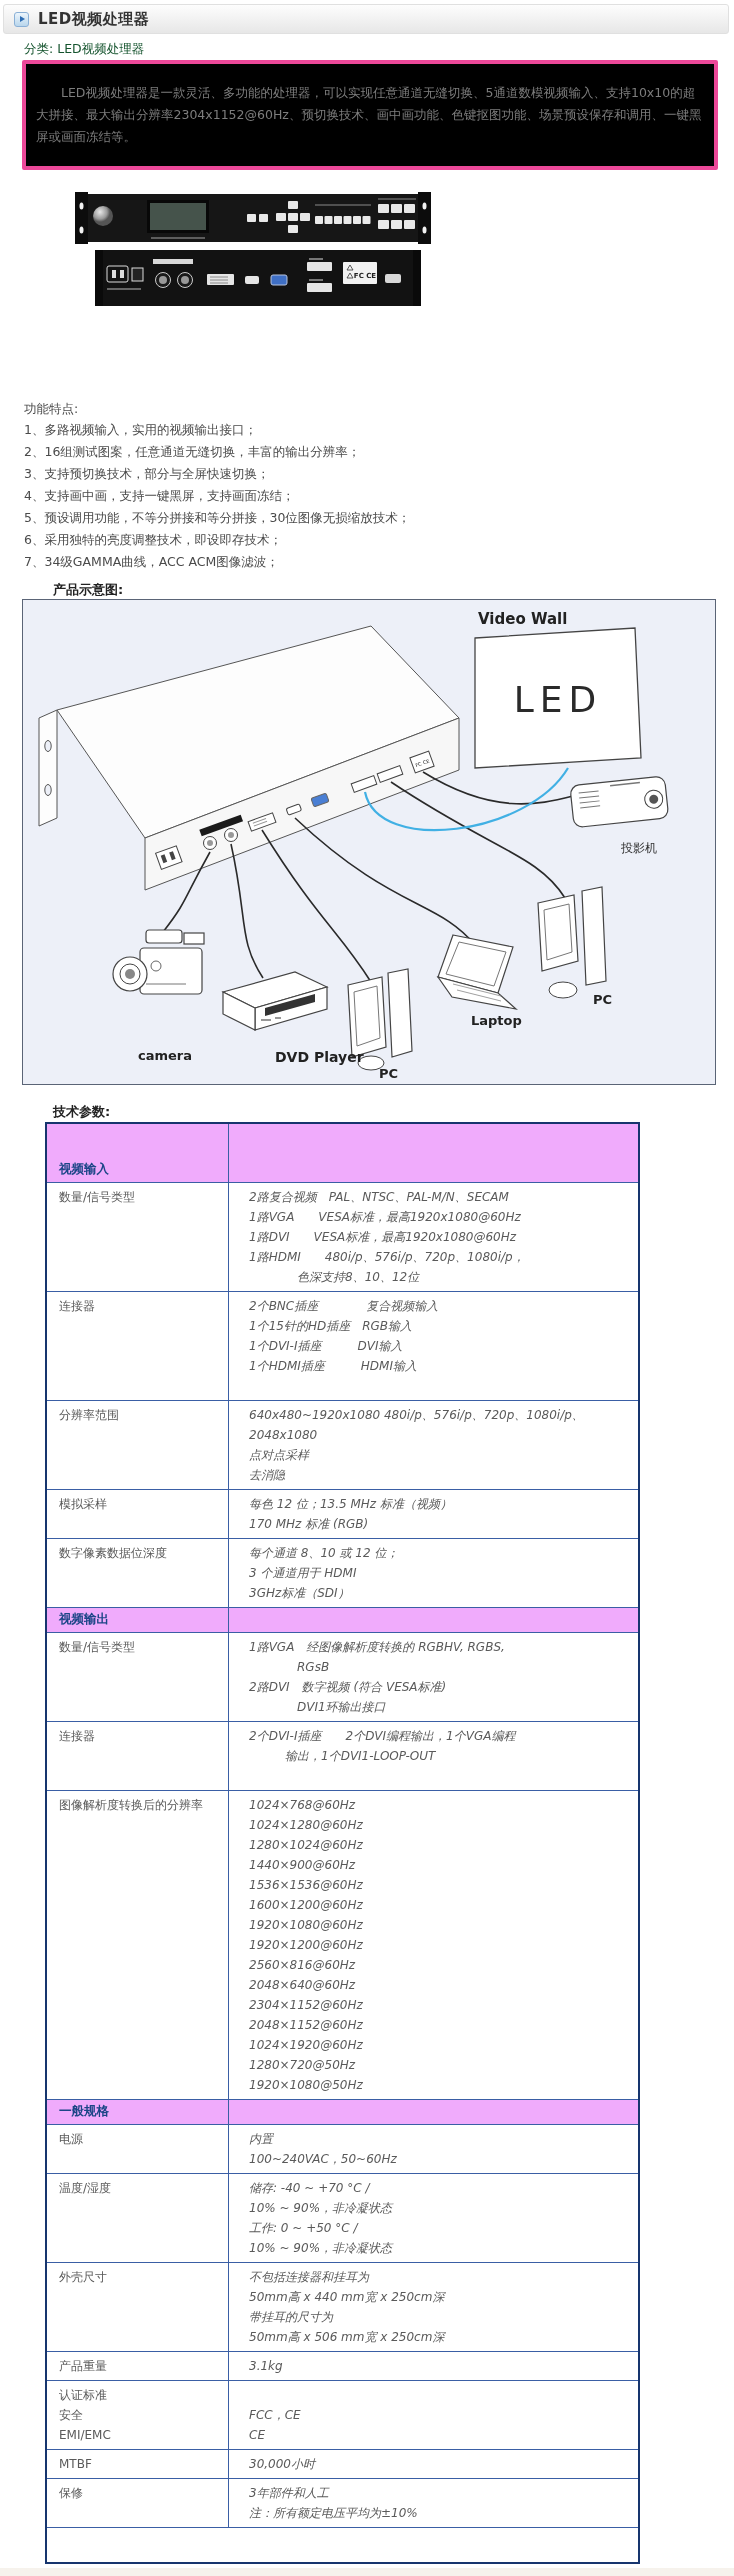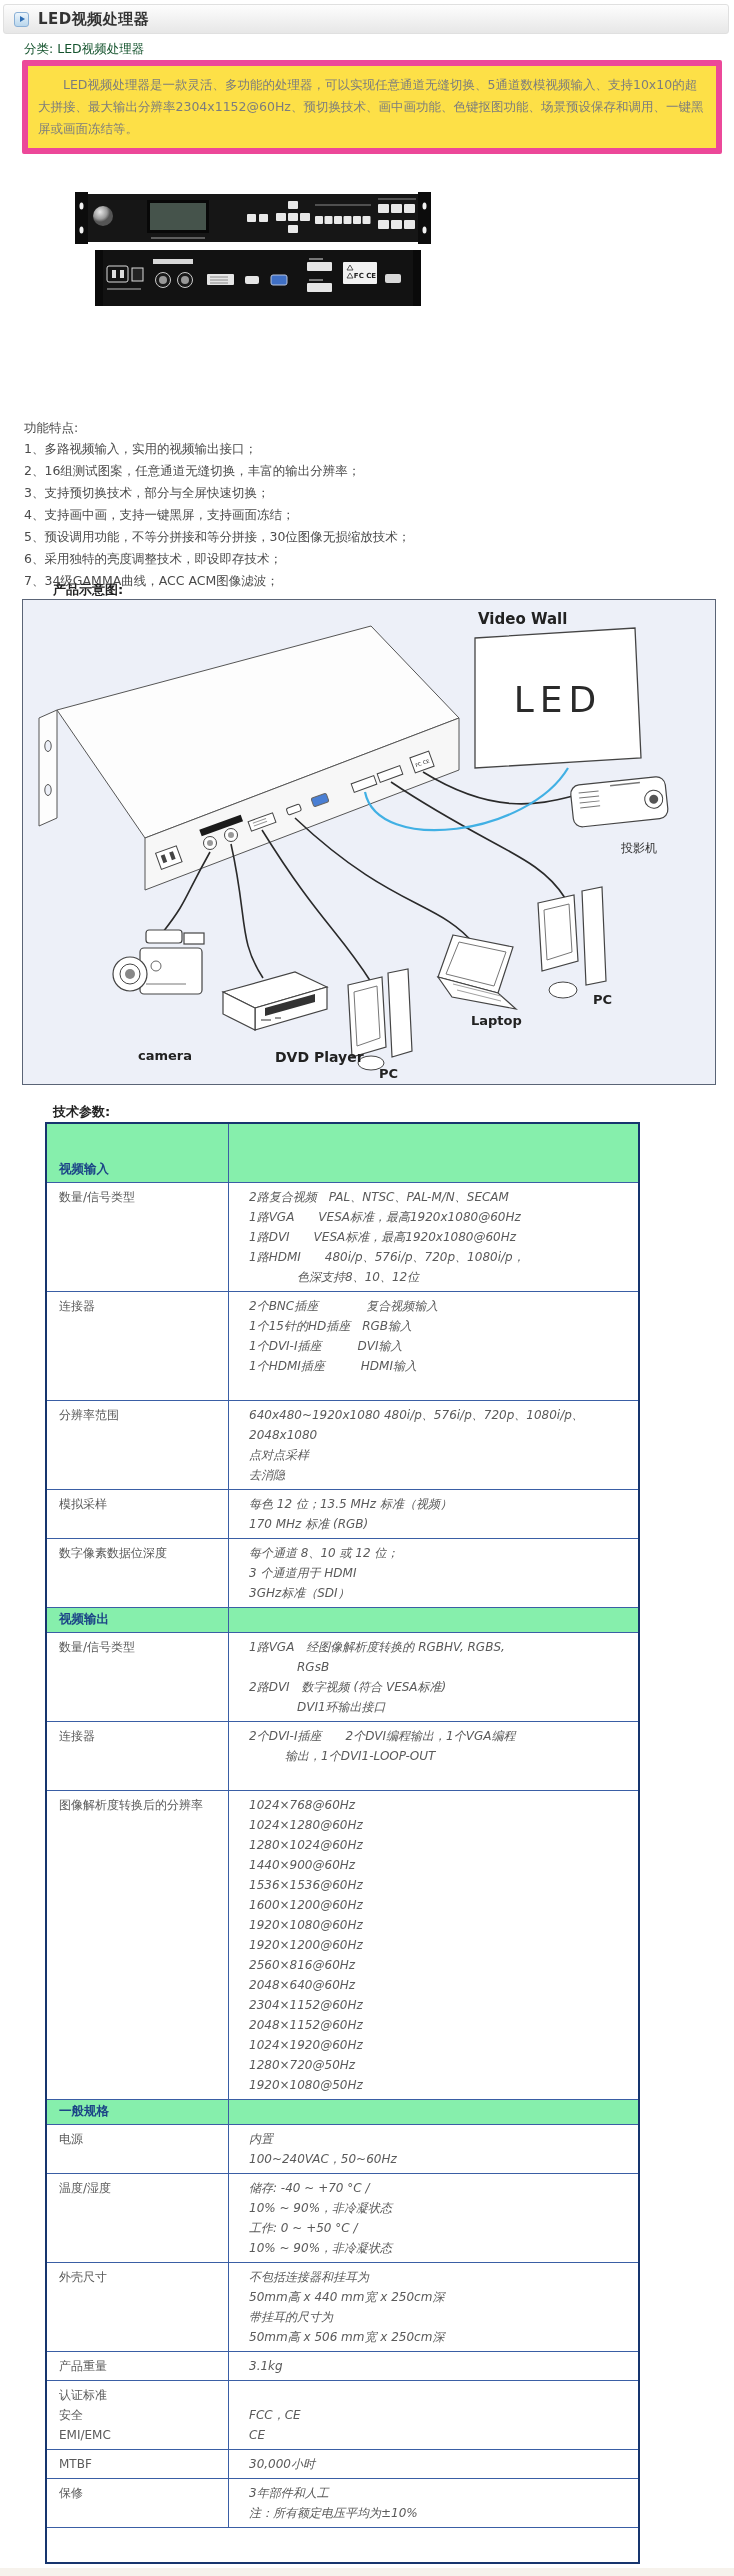--- a/index.html
+++ b/index.html
@@ -23,48 +23,48 @@
   .titleicon b{
     width:0;height:0;border-left:5px solid #2e6db4;
     border-top:3.5px solid transparent;border-bottom:3.5px solid transparent;
     margin-left:2px;
   }
   .pagetitle{font-size:15px;font-weight:bold;color:#333;letter-spacing:.5px;}
   
   .category{position:absolute;left:24px;top:41px;font-size:12.5px;color:#14532d;}
   .descbox{
     position:absolute;left:22px;top:60px;width:668px;
-    border:6px solid #ec4899;background:#fde047;border-radius:2px;
-    padding:8px 10px;font-size:12.5px;line-height:22px;color:#7d7d7d;
+    border:4px solid #ec4899;background:#000000;border-radius:2px;
+    padding:18px 10px;font-size:12.5px;line-height:22px;color:#7d7d7d;
     text-indent:2em;
   }
   
   .photo{position:absolute;}
   .photo-front{left:75px;top:192px;width:356px;height:54px;}
   .photo-back{left:95px;top:250px;width:326px;height:57px;}
   
-  .features{position:absolute;left:24px;top:418px;font-size:12.5px;color:#4a4a4a;}
+  .features{position:absolute;left:24px;top:399px;font-size:12.5px;color:#4a4a4a;}
   .feat-head{line-height:20px;}
   .feat-line{line-height:22px;}
   
   .blocklabel{position:absolute;left:24px;font-size:13px;font-weight:bold;color:#222;margin-left:29px;}
   .diagram-label{top:581px;}
   .specs-label{top:1103px;}
   
   .diagram{
     position:absolute;left:22px;top:599px;width:694px;height:486px;
     background:#edf0f8;border:1px solid #5a6476;box-sizing:border-box;
   }
   
   .spectable{
     position:absolute;left:45px;top:1122px;width:595px;
     border:2px solid #17356e;box-sizing:border-box;background:#fff;
     font-size:12px;color:#5a5a5a;
   }
-  .sec{display:flex;background:#86efac;border-top:1px solid #3a5ea5;}
+  .sec{display:flex;background:#f0abfc;border-top:1px solid #3a5ea5;}
   .sec:first-child{border-top:none;}
   .sec-l{
     width:182px;flex:0 0 182px;border-right:1px solid #3a5ea5;box-sizing:border-box;
     padding:3px 6px 4px 12px;color:#1c4587;font-weight:bold;font-size:12.5px;
     display:flex;align-items:flex-end;
   }
   .sec.tall{height:58px;}
   .sec-r{flex:1;}
   .srow{display:flex;border-top:1px solid #3a5ea5;background:#fff;}
   .c-l{

